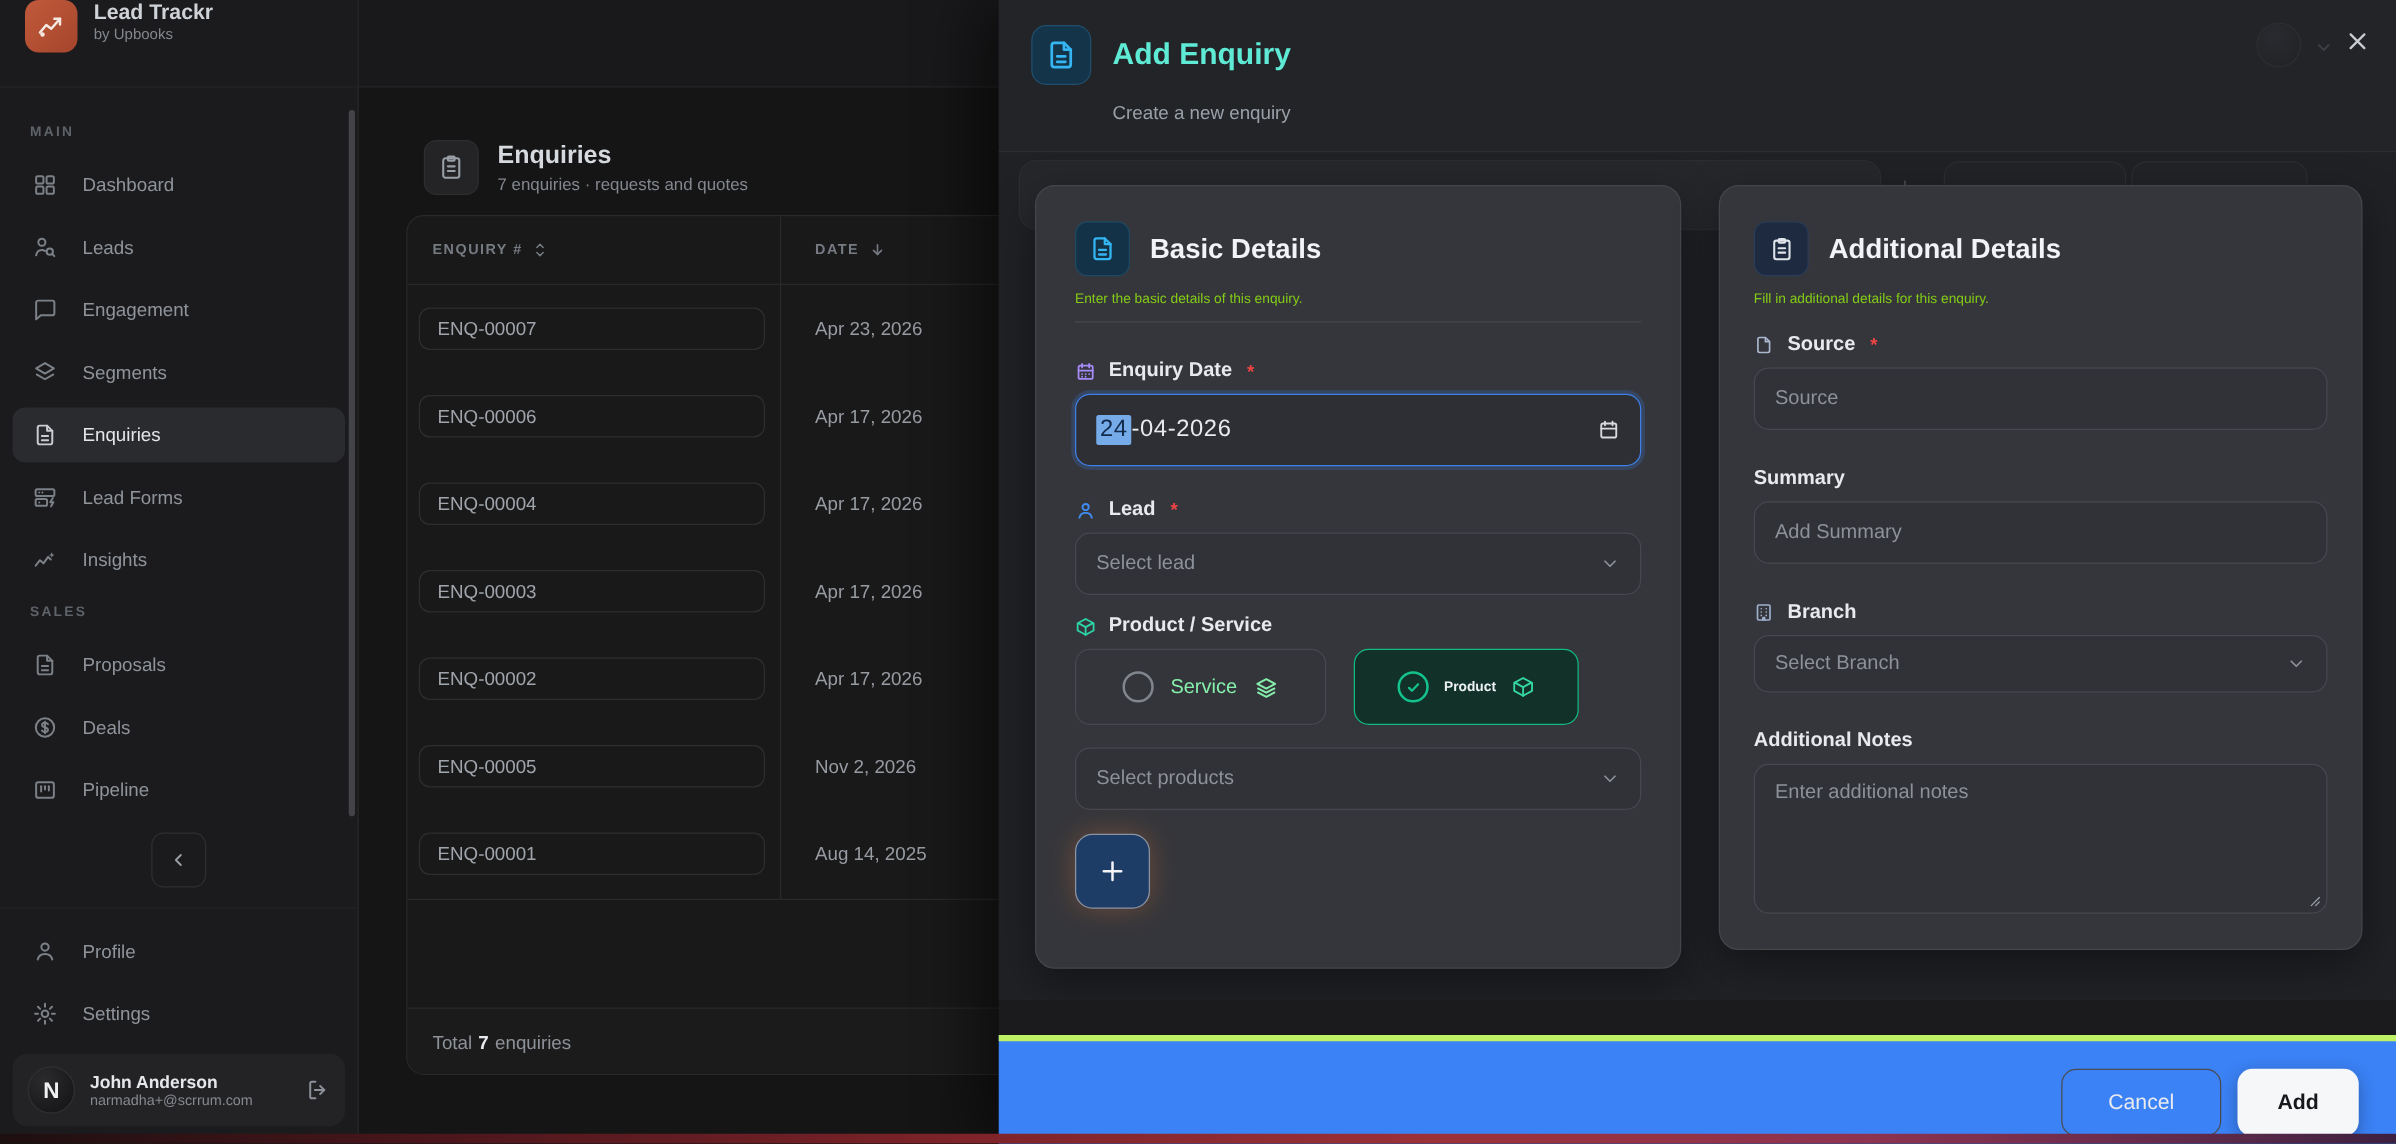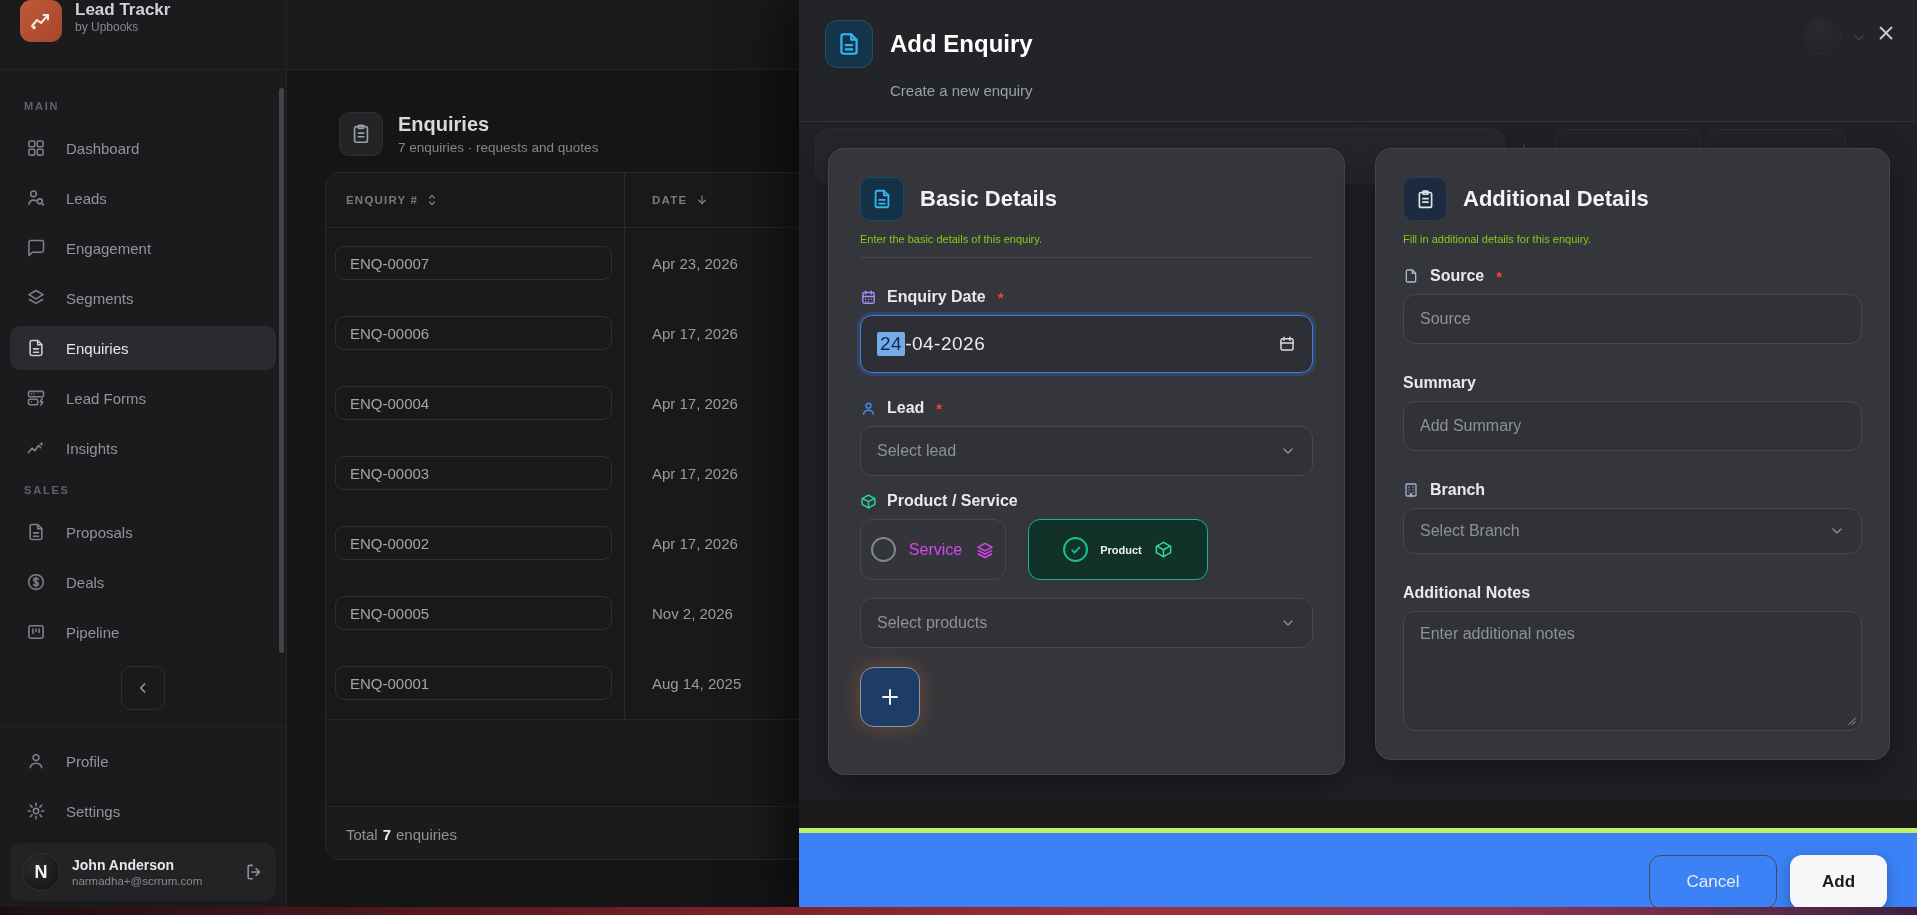--- a/index.html
+++ b/index.html
@@ -49,21 +49,21 @@
   .pill-cell { width:298px; padding-left:9px; }
   .pill { width:277px; height:34px; border:1px solid #2e2e31; border-radius:9px; display:flex; align-items:center; padding-left:14px; font-size:15px; color:#a0a5ac; cursor:pointer; }
   .date-cell { padding-left:28px; font-size:15px; color:#979ba2; }
   .tfoot { position:absolute; left:0; right:0; top:633px; height:55px; border-top:1px solid #29292b; display:flex; align-items:center; padding-left:20px; font-size:15px; color:#8d9198; gap:5px; background:#1b1b1c; }
   .tfoot b { color:#e8eaed; }
 
   
   .modal { position:absolute; left:799px; top:0; width:1118px; height:915px; background:#1b1b1d; box-shadow:-20px 0 45px rgba(0,0,0,.5); z-index:30; }
   .modal-header { position:absolute; left:0; right:0; top:0; height:122px; background:#232428; border-bottom:1px solid #2f3035; }
   .mh-icon { position:absolute; left:26px; top:20px; width:48px; height:48px; border-radius:12px; background:#14344a; border:1px solid #1f4f6d; color:#35b6f2; display:flex; align-items:center; justify-content:center; }
-  .mh-title { position:absolute; left:91px; top:30px; font-size:24px; font-weight:700; color:#ffffff; }
+  .mh-title { position:absolute; left:91px; top:30px; font-size:24px; font-weight:700; color:#5eead4; }
   .mh-sub { position:absolute; left:91px; top:82px; font-size:15px; color:#9aa0a8; }
   .ghost-avatar { position:absolute; right:76px; top:18px; width:36px; height:36px; border-radius:50%; background:radial-gradient(circle at 40% 32%,#303136,#1f2023); border:1px solid #34353a; opacity:.55; }
   .ghost-caret { position:absolute; right:50px; top:30px; color:#3c3e44; }
   .close-btn { position:absolute; right:20px; top:22px; width:22px; height:22px; color:#c9ccd1; cursor:pointer; }
 
   .modal-body { position:absolute; left:0; right:0; top:122px; height:678px; background:#202125; overflow:hidden; }
   .ghost-search { position:absolute; left:16px; top:6px; width:690px; height:56px; border:1px solid #2c2d32; background:#26272b; border-radius:14px; display:flex; align-items:center; gap:14px; padding:0 18px; color:#45474d; font-size:16px; }
   .ghost-btn { position:absolute; top:7px; height:54px; border:1px solid #2c2d32; border-radius:12px; display:flex; align-items:center; gap:10px; padding:0 18px; color:#4a4d54; font-size:15px; background:#222327; }
   .ghost-export { position:absolute; left:716px; top:20px; color:#45474d; }
   .gb-new { left:756px; }
@@ -88,21 +88,21 @@
 
   .date-input { margin-top:9px; height:58px; border-radius:12px; border:1.5px solid #3f7fe8; box-shadow:0 0 0 3px rgba(59,130,246,.20); background:#2e2f34; display:flex; align-items:center; padding:0 16px; font-size:19px; color:#e8eaee; letter-spacing:.5px; cursor:text; }
   .date-sel { background:#74abe8; color:#13294a; border-radius:2px; padding:1px 3px; }
   .date-cal { margin-left:auto; color:#d7dade; cursor:pointer; }
 
   .select { margin-top:9px; height:50px; border-radius:12px; border:1px solid #47484f; background:#313238; display:flex; align-items:center; padding:0 16px; font-size:16px; color:#8d9199; cursor:pointer; }
   .select .chev { margin-left:auto; color:#8d9199; }
 
   .mt26 { margin-top:26px; } .mt28 { margin-top:16px; } .mt30 { margin-top:30px; } .mt22 { margin-top:22px; }
   .ps-row { margin-top:9px; display:flex; gap:22px; align-items:center; }
-  .btn-service { width:146px; height:61px; border-radius:12px; border:1px solid #47484f; display:flex; align-items:center; justify-content:center; gap:13px; color:#d946ef; font-size:16px; cursor:pointer; background:#34353a; }
+  .btn-service { width:201px; height:61px; border-radius:12px; border:1px solid #47484f; display:flex; align-items:center; justify-content:center; gap:13px; color:#86efac; font-size:16px; cursor:pointer; background:#34353a; }
   .radio { width:25px; height:25px; border-radius:50%; border:2.5px solid #81868e; flex:0 0 auto; }
   .btn-product { width:180px; height:61px; border-radius:12px; border:1.5px solid #12b981; background:#113129; display:flex; align-items:center; justify-content:center; gap:12px; color:#eef1f4; font-size:11px; font-weight:600; cursor:pointer; }
   .check-circle { width:25px; height:25px; border-radius:50%; border:2.5px solid #14c28c; color:#14c28c; display:flex; align-items:center; justify-content:center; flex:0 0 auto; }
   .sel-products { margin-top:18px; }
   .add-btn { margin-top:19px; width:60px; height:60px; border-radius:14px; background:#1d3c66; border:1px solid #8d94a1; box-shadow:0 0 22px rgba(242,126,62,.30); color:#f2f4f7; display:flex; align-items:center; justify-content:center; cursor:pointer; }
 
   .text-input { margin-top:9px; width:100%; height:50px; border-radius:12px; border:1px solid #47484f; background:#313238; padding:0 16px; font-size:16px; color:#e8eaee; font-family:inherit; outline:none; }
   .text-input::placeholder { color:#8d9199; }
   .branch-sel { height:46px; }
   .notes-wrap { position:relative; margin-top:9px; }

